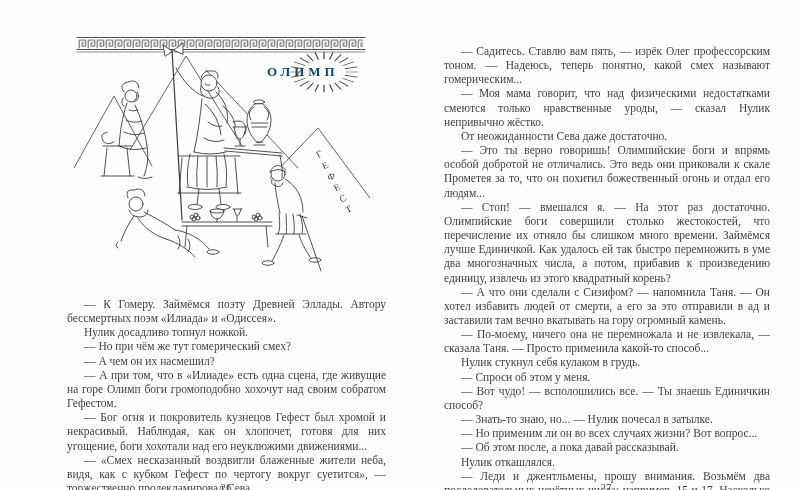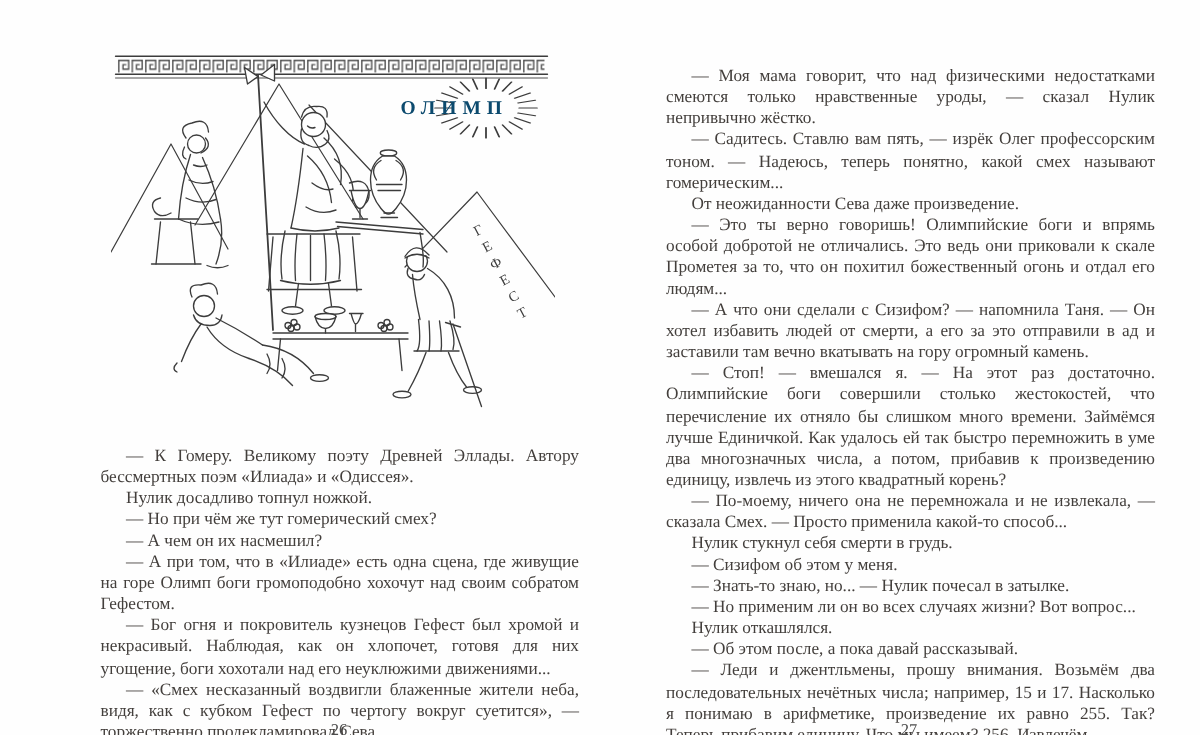--- a/index.html
+++ b/index.html
@@ -189,42 +189,43 @@
             <circle cx="186" cy="192" r="2"></circle>
         </g>
       </g>
     </svg>
     <div class="olimp-label">ОЛИМП</div>
     <div class="gefest-label">ГЕФЕСТ</div>
   </figure>
 
   <div class="text-block left">
 
-  <p class="para">— К Гомеру. Великому поэту Древней Эллады. Автору бессмертных поэм «Илиада» и «Одиссея».</p>
+  <p class="para">— К Гомеру. Займёмся поэту Древней Эллады. Автору бессмертных поэм «Илиада» и «Одиссея».</p>
       <p class="para">Нулик досадливо топнул ножкой.</p>
       <p class="para">— Но при чём же тут гомерический смех?</p>
       <p class="para">— А чем он их насмешил?</p>
       <p class="para">— А при том, что в «Илиаде» есть одна сцена, где живущие на горе Олимп боги громоподобно хохочут над своим собратом Гефестом.</p>
       <p class="para">— Бог огня и покровитель кузнецов Гефест был хромой и некрасивый. Наблюдая, как он хлопочет, готовя для них угощение, боги хохотали над его неуклюжими движениями...</p>
       <p class="para">— «Смех несказанный воздвигли блаженные жители неба, видя, как с кубком Гефест по чертогу вокруг суетится», — торжественно продекламировал Сева.</p>
     </div>
   <div class="page-number pn-left">26</div>
 
   <div class="text-block right">
 
-  <p class="para">— Моя мама говорит, что над физическими недостатками смеются только нравственные уроды, — сказал Нулик непривычно жёстко.</p>
-      <p class="para">— Садитесь. Ставлю вам пять, — изрёк Олег профессорским тоном. — Надеюсь, теперь понятно, какой смех называют гомерическим...</p>
-      <p class="para">От неожиданности Сева даже произведение.</p>
+  <p class="para">— Садитесь. Ставлю вам пять, — изрёк Олег профессорским тоном. — Надеюсь, теперь понятно, какой смех называют гомерическим...</p>
+      <p class="para">— Моя мама говорит, что над физическими недостатками смеются только нравственные уроды, — сказал Нулик непривычно жёстко.</p>
+      <p class="para">От неожиданности Сева даже достаточно.</p>
       <p class="para">— Это ты верно говоришь! Олимпийские боги и впрямь особой добротой не отличались. Это ведь они приковали к скале Прометея за то, что он похитил божественный огонь и отдал его людям...</p>
+      <p class="para">— Стоп! — вмешался я. — На этот раз достаточно. Олимпийские боги совершили столько жестокостей, что перечисление их отняло бы слишком много времени. Займёмся лучше Единичкой. Как удалось ей так быстро перемножить в уме два многозначных числа, а потом, прибавив к произведению единицу, извлечь из этого квадратный корень?</p>
       <p class="para">— А что они сделали с Сизифом? — напомнила Таня. — Он хотел избавить людей от смерти, а его за это отправили в ад и заставили там вечно вкатывать на гору огромный камень.</p>
-      <p class="para">— Стоп! — вмешался я. — На этот раз достаточно. Олимпийские боги совершили столько жестокостей, что перечисление их отняло бы слишком много времени. Займёмся лучше Единичкой. Как удалось ей так быстро перемножить в уме два многозначных числа, а потом, прибавив к произведению единицу, извлечь из этого квадратный корень?</p>
-      <p class="para">— По-моему, ничего она не перемножала и не извлекала, — сказала Смех. — Просто применила какой-то способ...</p>
-      <p class="para">Нулик стукнул себя смерти в грудь.</p>
-      <p class="para">— Сизифом об этом у меня.</p>
+      <p class="para">— По-моему, ничего она не перемножала и не извлекала, — сказала Таня. — Просто применила какой-то способ...</p>
+      <p class="para">Нулик стукнул себя кулаком в грудь.</p>
+      <p class="para">— Спроси об этом у меня.</p>
+      <p class="para">— Вот чудо! — всполошились все. — Ты знаешь Единичкин способ?</p>
       <p class="para">— Знать-то знаю, но... — Нулик почесал в затылке.</p>
       <p class="para">— Но применим ли он во всех случаях жизни? Вот вопрос...</p>
+      <p class="para">— Об этом после, а пока давай рассказывай.</p>
       <p class="para">Нулик откашлялся.</p>
-      <p class="para">— Об этом после, а пока давай рассказывай.</p>
       <p class="para">— Леди и джентльмены, прошу внимания. Возьмём два последовательных нечётных числа; например, 15 и 17. Насколько я понимаю в арифметике, произведение их равно 255. Так? Теперь прибавим единицу. Что мы имеем? 256. Извлечём</p>
     </div>
   <div class="page-number pn-right">27</div>
 
 </div>
 
 </body></html>

